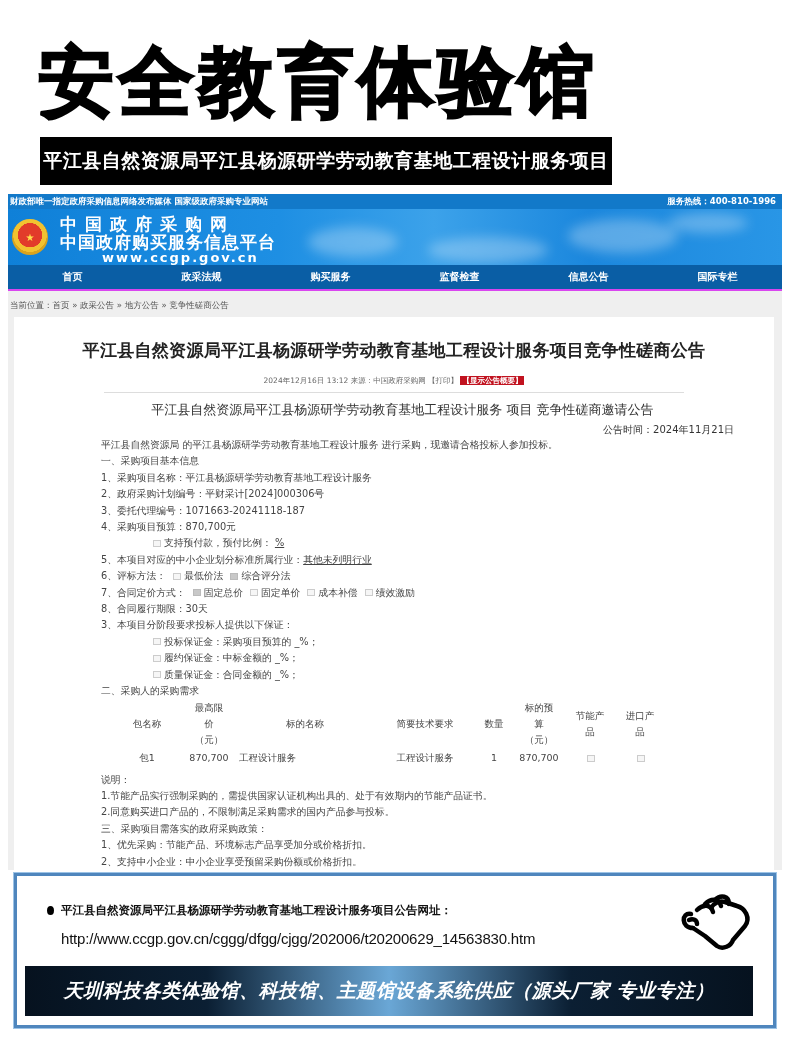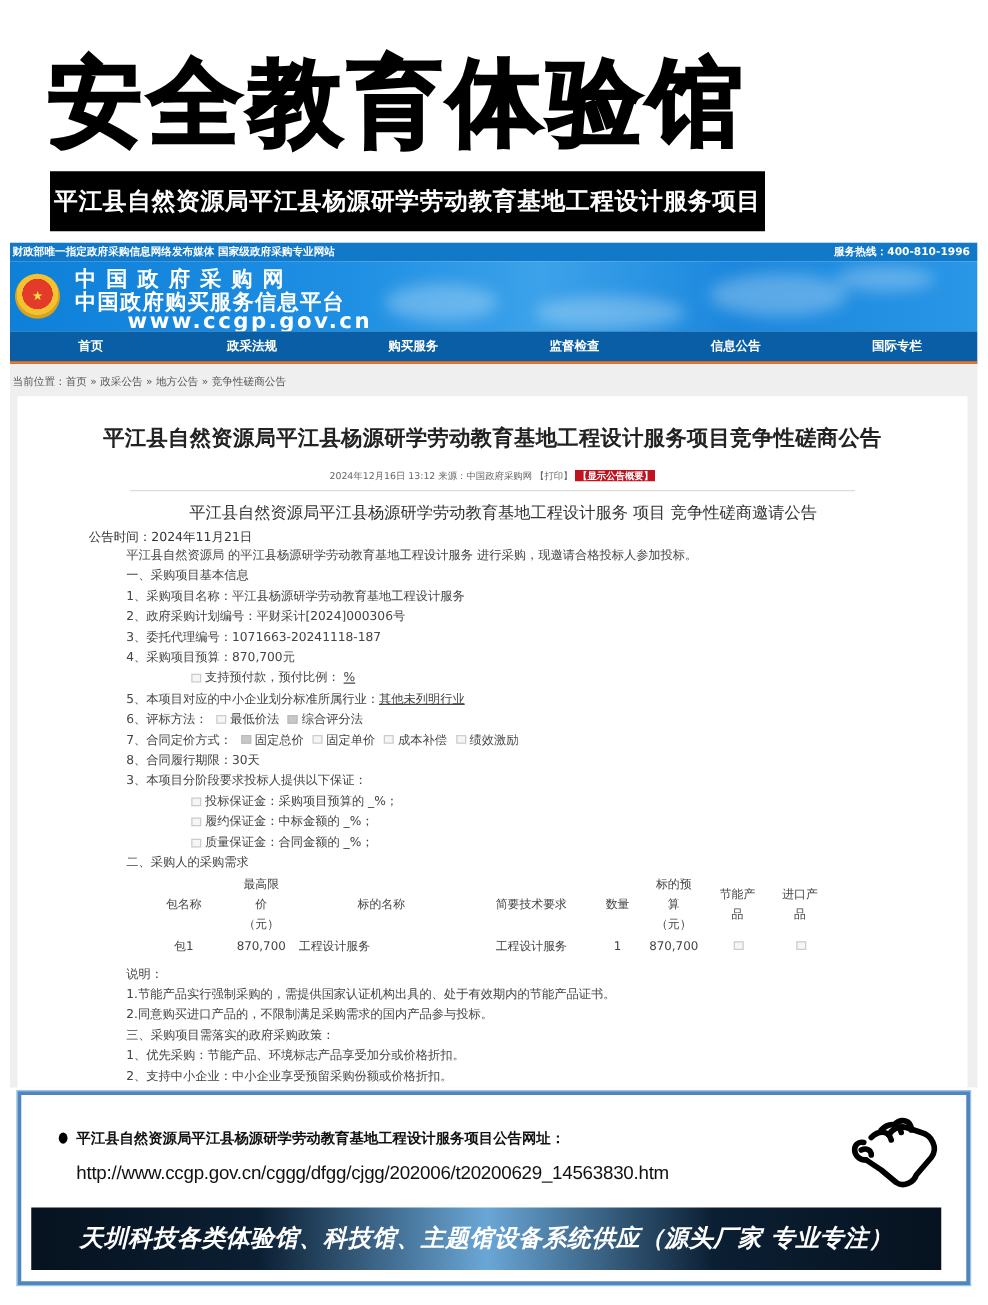--- a/index.html
+++ b/index.html
@@ -34,42 +34,42 @@
   }
   .cloud { position: absolute; border-radius: 50%; background: rgba(255,255,255,0.28); filter: blur(6px); }
   .emblem {
     position: absolute; left: 4px; top: 10px; width: 36px; height: 36px; border-radius: 50%;
     background: radial-gradient(circle at 50% 45%, #e23b2a 0 45%, #f2c230 46% 62%, #d9a31e 63% 100%);
     display: flex; align-items: center; justify-content: center; color: #ffe14a; font-size: 10px;
   }
   .logo-text { position: absolute; left: 52px; top: 6px; color: #fff; }
   .logo-line1 { font-size: 17px; font-weight: 900; letter-spacing: 8px; line-height: 18px; }
   .logo-line2 { font-size: 17px; font-weight: 900; letter-spacing: 1px; line-height: 18px; }
-  .logo-line3 { font-size: 17px; font-weight: bold; letter-spacing: 2px; line-height: 13px; padding-left: 42px; }
+  .logo-line3 { font-size: 13px; font-weight: bold; letter-spacing: 2px; line-height: 13px; padding-left: 42px; }
 
   .site-nav {
     height: 26px; background: #0a5ea5; display: flex; align-items: center;
-    border-bottom: 2px solid #f97316;
+    border-bottom: 2px solid #d946ef;
   }
   .site-nav .nav-item { flex: 1; text-align: center; color: #fff; font-size: 10px; font-weight: bold; }
 
   .breadcrumb { height: 22px; font-size: 8.5px; color: #555; display: flex; align-items: center; padding-left: 2px; margin-top: 4px; }
 
   .article {
     position: absolute; left: 6px; top: 123px; width: 760px; height: 560px;
     background: #fff;
   }
   .article-title { text-align: center; font-size: 17px; font-weight: bold; color: #222; margin-top: 22px; letter-spacing: 0.3px; }
   .article-meta { text-align: center; font-size: 7.5px; color: #666; margin-top: 14px; }
   .meta-tag { background: #c1121f; color: #fff; padding: 0 2px; font-weight: bold; }
   .divider { height: 1px; background: #ddd; margin: 6px 90px 0 90px; }
 
   .doc { padding-left: 87px; padding-right: 40px; font-size: 9.8px; color: #444; }
   .doc-title { text-align: center; font-size: 13px; color: #333; margin-top: 8px; padding-left: 0; margin-left: -30px; }
-  .doc-date { text-align: left; font-size: 10px; color: #333; margin-top: 4px; margin-left: -30px; }
+  .doc-date { text-align: right; font-size: 10px; color: #333; margin-top: 4px; margin-left: -30px; }
   .line { line-height: 16.4px; white-space: nowrap; }
   .indent { padding-left: 48px; }
   .chk {
     display: inline-block; width: 8px; height: 7px; border: 1px solid #ccc; background: #f6f6f6;
     vertical-align: middle; margin: 0 3px 0 4px;
   }
   .chk.on { background: #c8c8c8; border-color: #bbb; }
   .ul { text-decoration: underline; }
 
   table.req { border-collapse: collapse; margin-top: 0px; margin-left: 10px; font-size: 9.5px; color: #444; }

